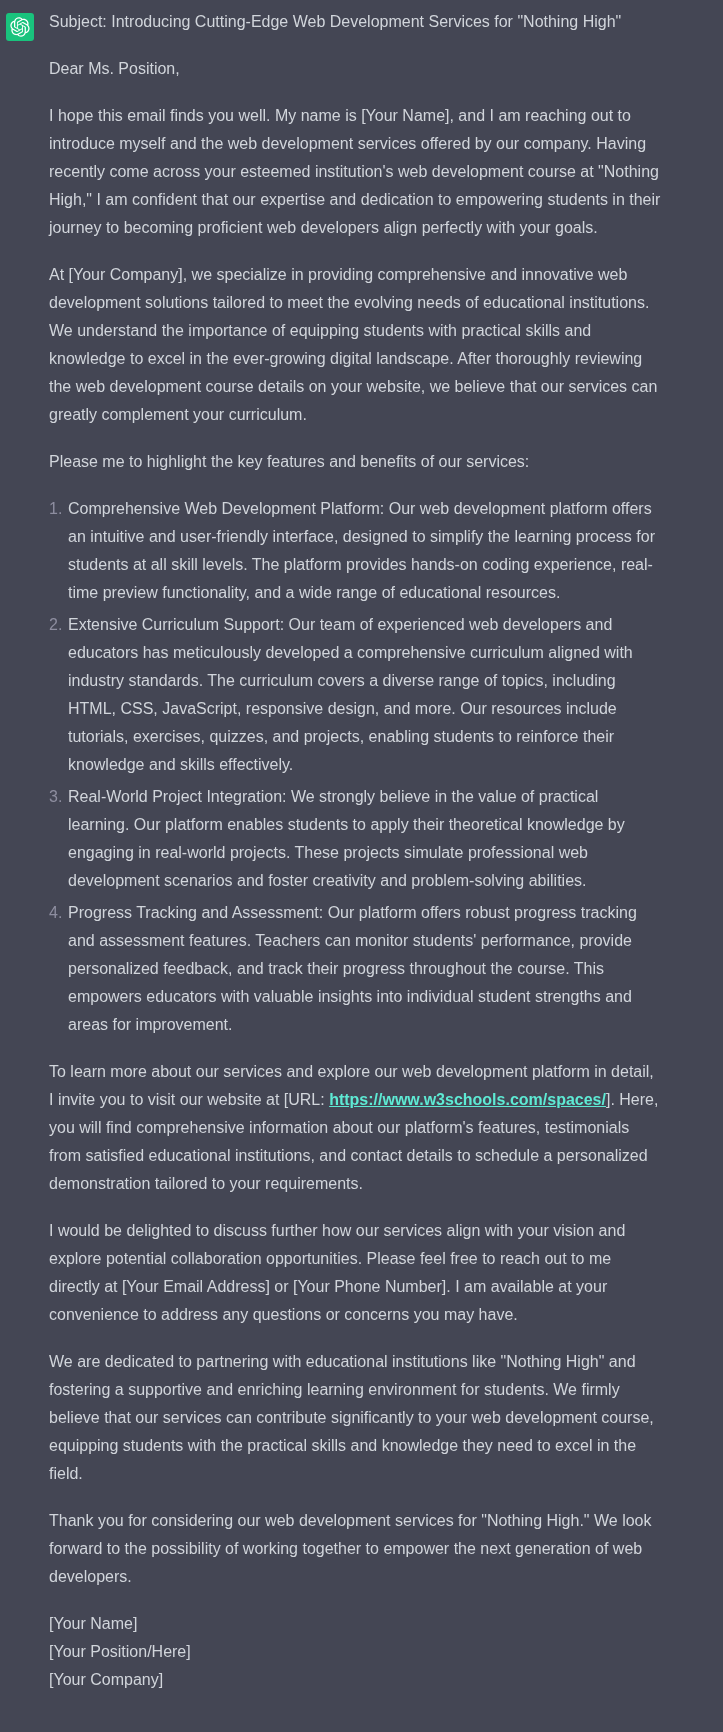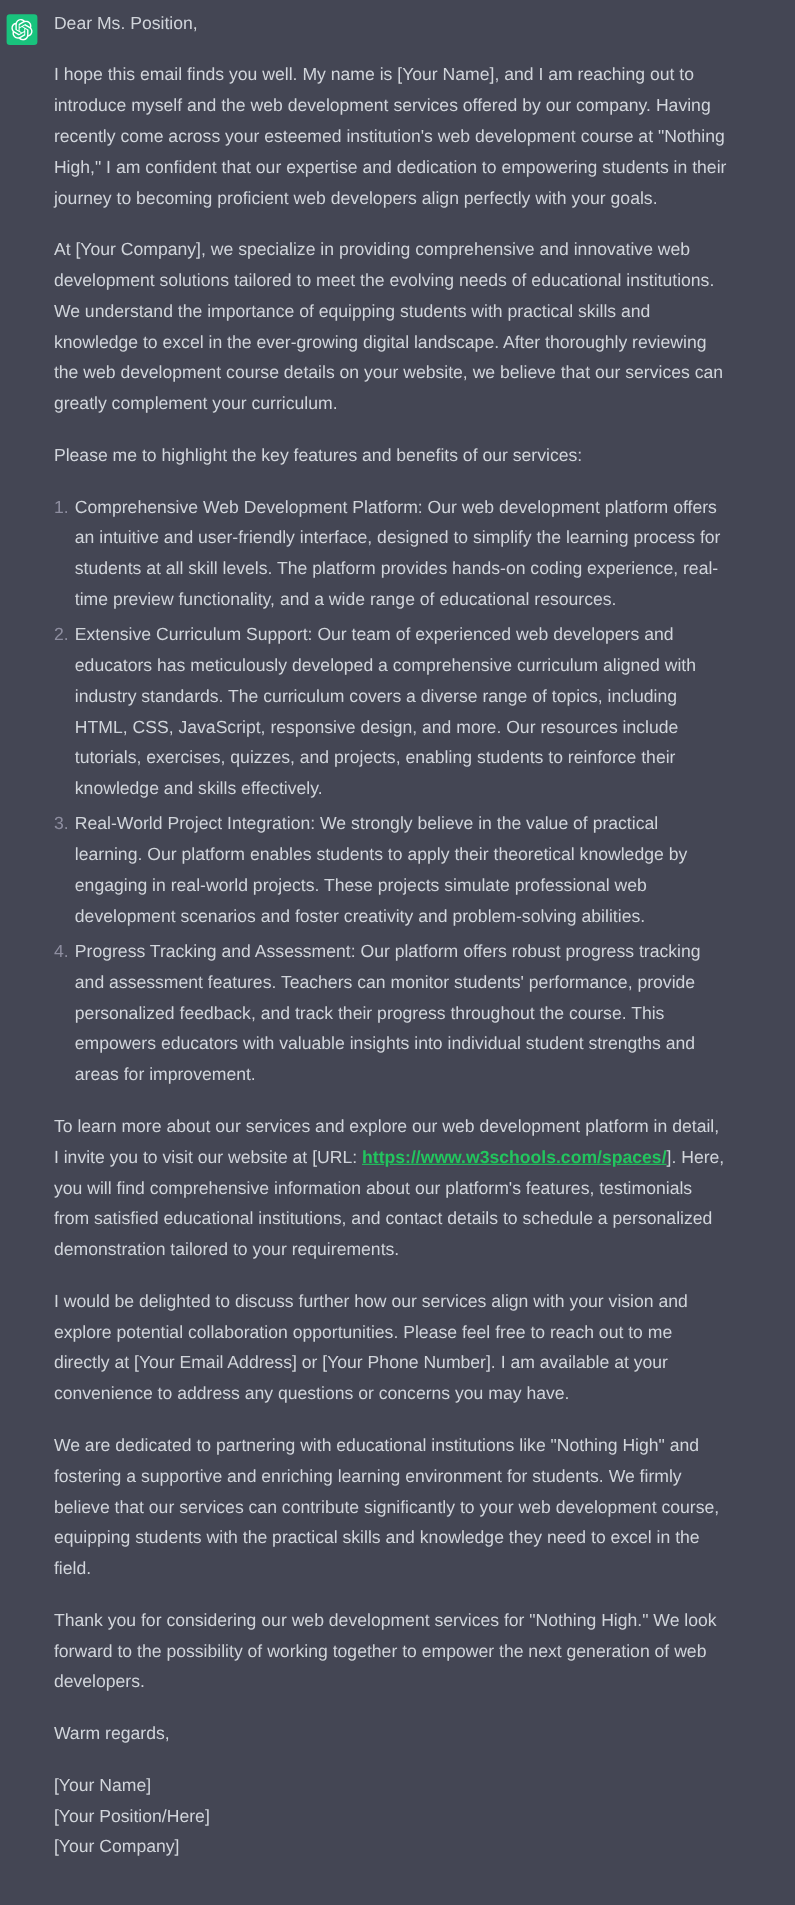--- a/index.html
+++ b/index.html
@@ -61,39 +61,40 @@
   }
   .li-marker {
     flex: none;
     width: 19px;
     color: #8e8ea0;
   }
   .li-text {
     flex: 1;
   }
   a.inline-link {
-    color: #22c55e;
+    color: #5eead4;
     font-weight: 700;
     text-decoration: underline;
     cursor: pointer;
   }
 </style>
 </head>
 <body>
 
 <div class="chat-row">
 
   <div class="avatar">
     <svg viewBox="0 0 41 41" xmlns="http://www.w3.org/2000/svg" aria-hidden="true">
       <path d="M37.5324 16.8707C37.9808 15.5241 38.1363 14.0974 37.9886 12.6859C37.8409 11.2744 37.3934 9.91076 36.676 8.68622C35.6126 6.83404 33.9882 5.3676 32.0373 4.4985C30.0864 3.62941 27.9098 3.40259 25.8215 3.85078C24.8796 2.7893 23.7219 1.94125 22.4257 1.36341C21.1295 0.785575 19.7249 0.491269 18.3058 0.500197C16.1708 0.495044 14.0893 1.16803 12.3614 2.42214C10.6335 3.67624 9.34853 5.44666 8.6917 7.47815C7.30085 7.76286 5.98686 8.3414 4.8377 9.17505C3.68854 10.0087 2.73073 11.0782 2.02839 12.312C0.956464 14.1591 0.498905 16.2988 0.721698 18.4228C0.944492 20.5467 1.83612 22.5449 3.268 24.1293C2.81966 25.4759 2.66413 26.9026 2.81182 28.3141C2.95951 29.7256 3.40701 31.0892 4.12437 32.3138C5.18791 34.1659 6.8123 35.6322 8.76321 36.5013C10.7141 37.3704 12.8907 37.5973 14.9789 37.1492C15.9208 38.2107 17.0786 39.0587 18.3747 39.6366C19.6709 40.2144 21.0755 40.5087 22.4946 40.4998C24.6307 40.5054 26.7133 39.8321 28.4418 38.5772C30.1704 37.3223 31.4556 35.5506 32.1119 33.5179C33.5027 33.2332 34.8167 32.6547 35.9659 31.821C37.115 30.9874 38.0728 29.9178 38.7752 28.684C39.8458 26.8371 40.3023 24.6979 40.0789 22.5748C39.8556 20.4517 38.9639 18.4544 37.5324 16.8707ZM22.4978 37.8849C20.7443 37.8874 19.0459 37.2733 17.6994 36.1501C17.7601 36.117 17.8666 36.0586 17.936 36.0161L25.9004 31.4156C26.1003 31.3019 26.2663 31.137 26.3813 30.9378C26.4964 30.7386 26.5563 30.5124 26.5549 30.2825V19.0542L29.9213 20.998C29.9389 21.0068 29.9541 21.0198 29.9656 21.0359C29.977 21.052 29.9842 21.0707 29.9867 21.0902V30.3889C29.9842 32.375 29.1946 34.2791 27.7909 35.6841C26.3872 37.0892 24.4838 37.8806 22.4978 37.8849ZM6.39227 31.0064C5.51397 29.4888 5.19742 27.7107 5.49804 25.9832C5.55718 26.0187 5.66048 26.0818 5.73461 26.1244L13.699 30.7248C13.8975 30.8408 14.1233 30.902 14.3532 30.902C14.583 30.902 14.8088 30.8408 15.0073 30.7248L24.731 25.1103V28.9979C24.7321 29.0177 24.7283 29.0376 24.7199 29.0556C24.7115 29.0736 24.6988 29.0893 24.6829 29.1012L16.6317 33.7497C14.9096 34.7416 12.8643 35.0097 10.9447 34.4954C9.02506 33.9811 7.38785 32.7263 6.39227 31.0064ZM4.29707 13.6194C5.17156 12.0998 6.55279 10.9364 8.19885 10.3327C8.19885 10.4013 8.19491 10.5228 8.19491 10.6071V19.808C8.19351 20.0378 8.25334 20.2638 8.36823 20.4629C8.48312 20.6619 8.64893 20.8267 8.84863 20.9404L18.5723 26.5542L15.206 28.4979C15.1894 28.5089 15.1703 28.5155 15.1505 28.5173C15.1307 28.5191 15.1107 28.516 15.0924 28.5082L7.04046 23.8557C5.32135 22.8601 4.06716 21.2235 3.55289 19.3046C3.03862 17.3858 3.30624 15.3413 4.29707 13.6194ZM31.955 20.0556L22.2312 14.4411L25.5976 12.4981C25.6142 12.4872 25.6333 12.4805 25.6531 12.4787C25.6729 12.4769 25.6928 12.4801 25.7111 12.4879L33.7631 17.1364C34.9967 17.849 36.0017 18.8982 36.6606 20.1613C37.3194 21.4244 37.6047 22.849 37.4832 24.2684C37.3617 25.6878 36.8382 27.0432 35.9743 28.1759C35.1103 29.3086 33.9415 30.1717 32.6047 30.6641C32.6047 30.5947 32.6047 30.4733 32.6047 30.3889V21.188C32.6066 20.9586 32.5474 20.7328 32.4332 20.5338C32.319 20.3348 32.154 20.1698 31.955 20.0556ZM35.3055 15.0128C35.2464 14.9765 35.1431 14.9142 35.069 14.8717L27.1045 10.2712C26.906 10.1554 26.6803 10.0943 26.4504 10.0943C26.2206 10.0943 25.9948 10.1554 25.7963 10.2712L16.0726 15.8858V11.9982C16.0715 11.9783 16.0753 11.9585 16.0837 11.9405C16.0921 11.9225 16.1048 11.9068 16.1207 11.8949L24.1719 7.25025C25.4053 6.53903 26.8158 6.19376 28.2383 6.25482C29.6608 6.31589 31.0364 6.78077 32.2044 7.59508C33.3723 8.40939 34.2842 9.53945 34.8334 10.8531C35.3826 12.1667 35.5464 13.6095 35.3055 15.0128ZM14.2424 21.9419L10.8752 19.9981C10.8576 19.9893 10.8423 19.9763 10.8309 19.9602C10.8195 19.9441 10.8122 19.9254 10.8098 19.9059V10.6071C10.8107 9.18295 11.2173 7.78848 11.9819 6.58696C12.7466 5.38544 13.8377 4.42659 15.1275 3.82264C16.4173 3.21869 17.8524 2.99464 19.2649 3.1767C20.6775 3.35876 22.0089 3.93941 23.1034 4.85067C23.0427 4.88379 22.937 4.94215 22.8668 4.98473L14.9024 9.58517C14.7025 9.69878 14.5366 9.86356 14.4215 10.0626C14.3065 10.2616 14.2466 10.4877 14.2479 10.7175L14.2424 21.9419ZM16.071 17.9991L20.4018 15.4978L24.7325 17.9975V22.9985L20.4018 25.4983L16.071 22.9985V17.9991Z"></path>
     </svg>
   </div>
 
   <div class="prose">
 
+    <p>Subject: Introducing Cutting-Edge Web Development Services for "Nothing High"</p>
 
     <p>Dear Ms. Position,</p>
 
     <p>I hope this email finds you well. My name is [Your Name], and I am reaching out to introduce myself and the web development services offered by our company. Having recently come across your esteemed institution's web development course at "Nothing High," I am confident that our expertise and dedication to empowering students in their journey to becoming proficient web developers align perfectly with your goals.</p>
 
     <p>At [Your Company], we specialize in providing comprehensive and innovative web development solutions tailored to meet the evolving needs of educational institutions. We understand the importance of equipping students with practical skills and knowledge to excel in the ever-growing digital landscape. After thoroughly reviewing the web development course details on your website, we believe that our services can greatly complement your curriculum.</p>
 
     <p>Please me to highlight the key features and benefits of our services:</p>
 
     <ol class="services-list">
@@ -116,18 +117,17 @@
     </ol>
 
     <p><span>To learn more about our services and explore our web development platform in detail, I invite you to visit our website at [URL: </span><a class="inline-link" href="#">https://www.w3schools.com/spaces/</a><span>]. Here, you will find comprehensive information about our platform's features, testimonials from satisfied educational institutions, and contact details to schedule a personalized demonstration tailored to your requirements.</span></p>
 
     <p>I would be delighted to discuss further how our services align with your vision and explore potential collaboration opportunities. Please feel free to reach out to me directly at [Your Email Address] or [Your Phone Number]. I am available at your convenience to address any questions or concerns you may have.</p>
 
     <p>We are dedicated to partnering with educational institutions like "Nothing High" and fostering a supportive and enriching learning environment for students. We firmly believe that our services can contribute significantly to your web development course, equipping students with the practical skills and knowledge they need to excel in the field.</p>
 
     <p>Thank you for considering our web development services for "Nothing High." We look forward to the possibility of working together to empower the next generation of web developers.</p>
 
-    <p>Warm regards,</p>
 
     <p><span>[Your Name]</span><br><span>[Your Position/Here]</span><br><span>[Your Company]</span><br></p>
 
   </div>
 </div>
 
 </body></html>

